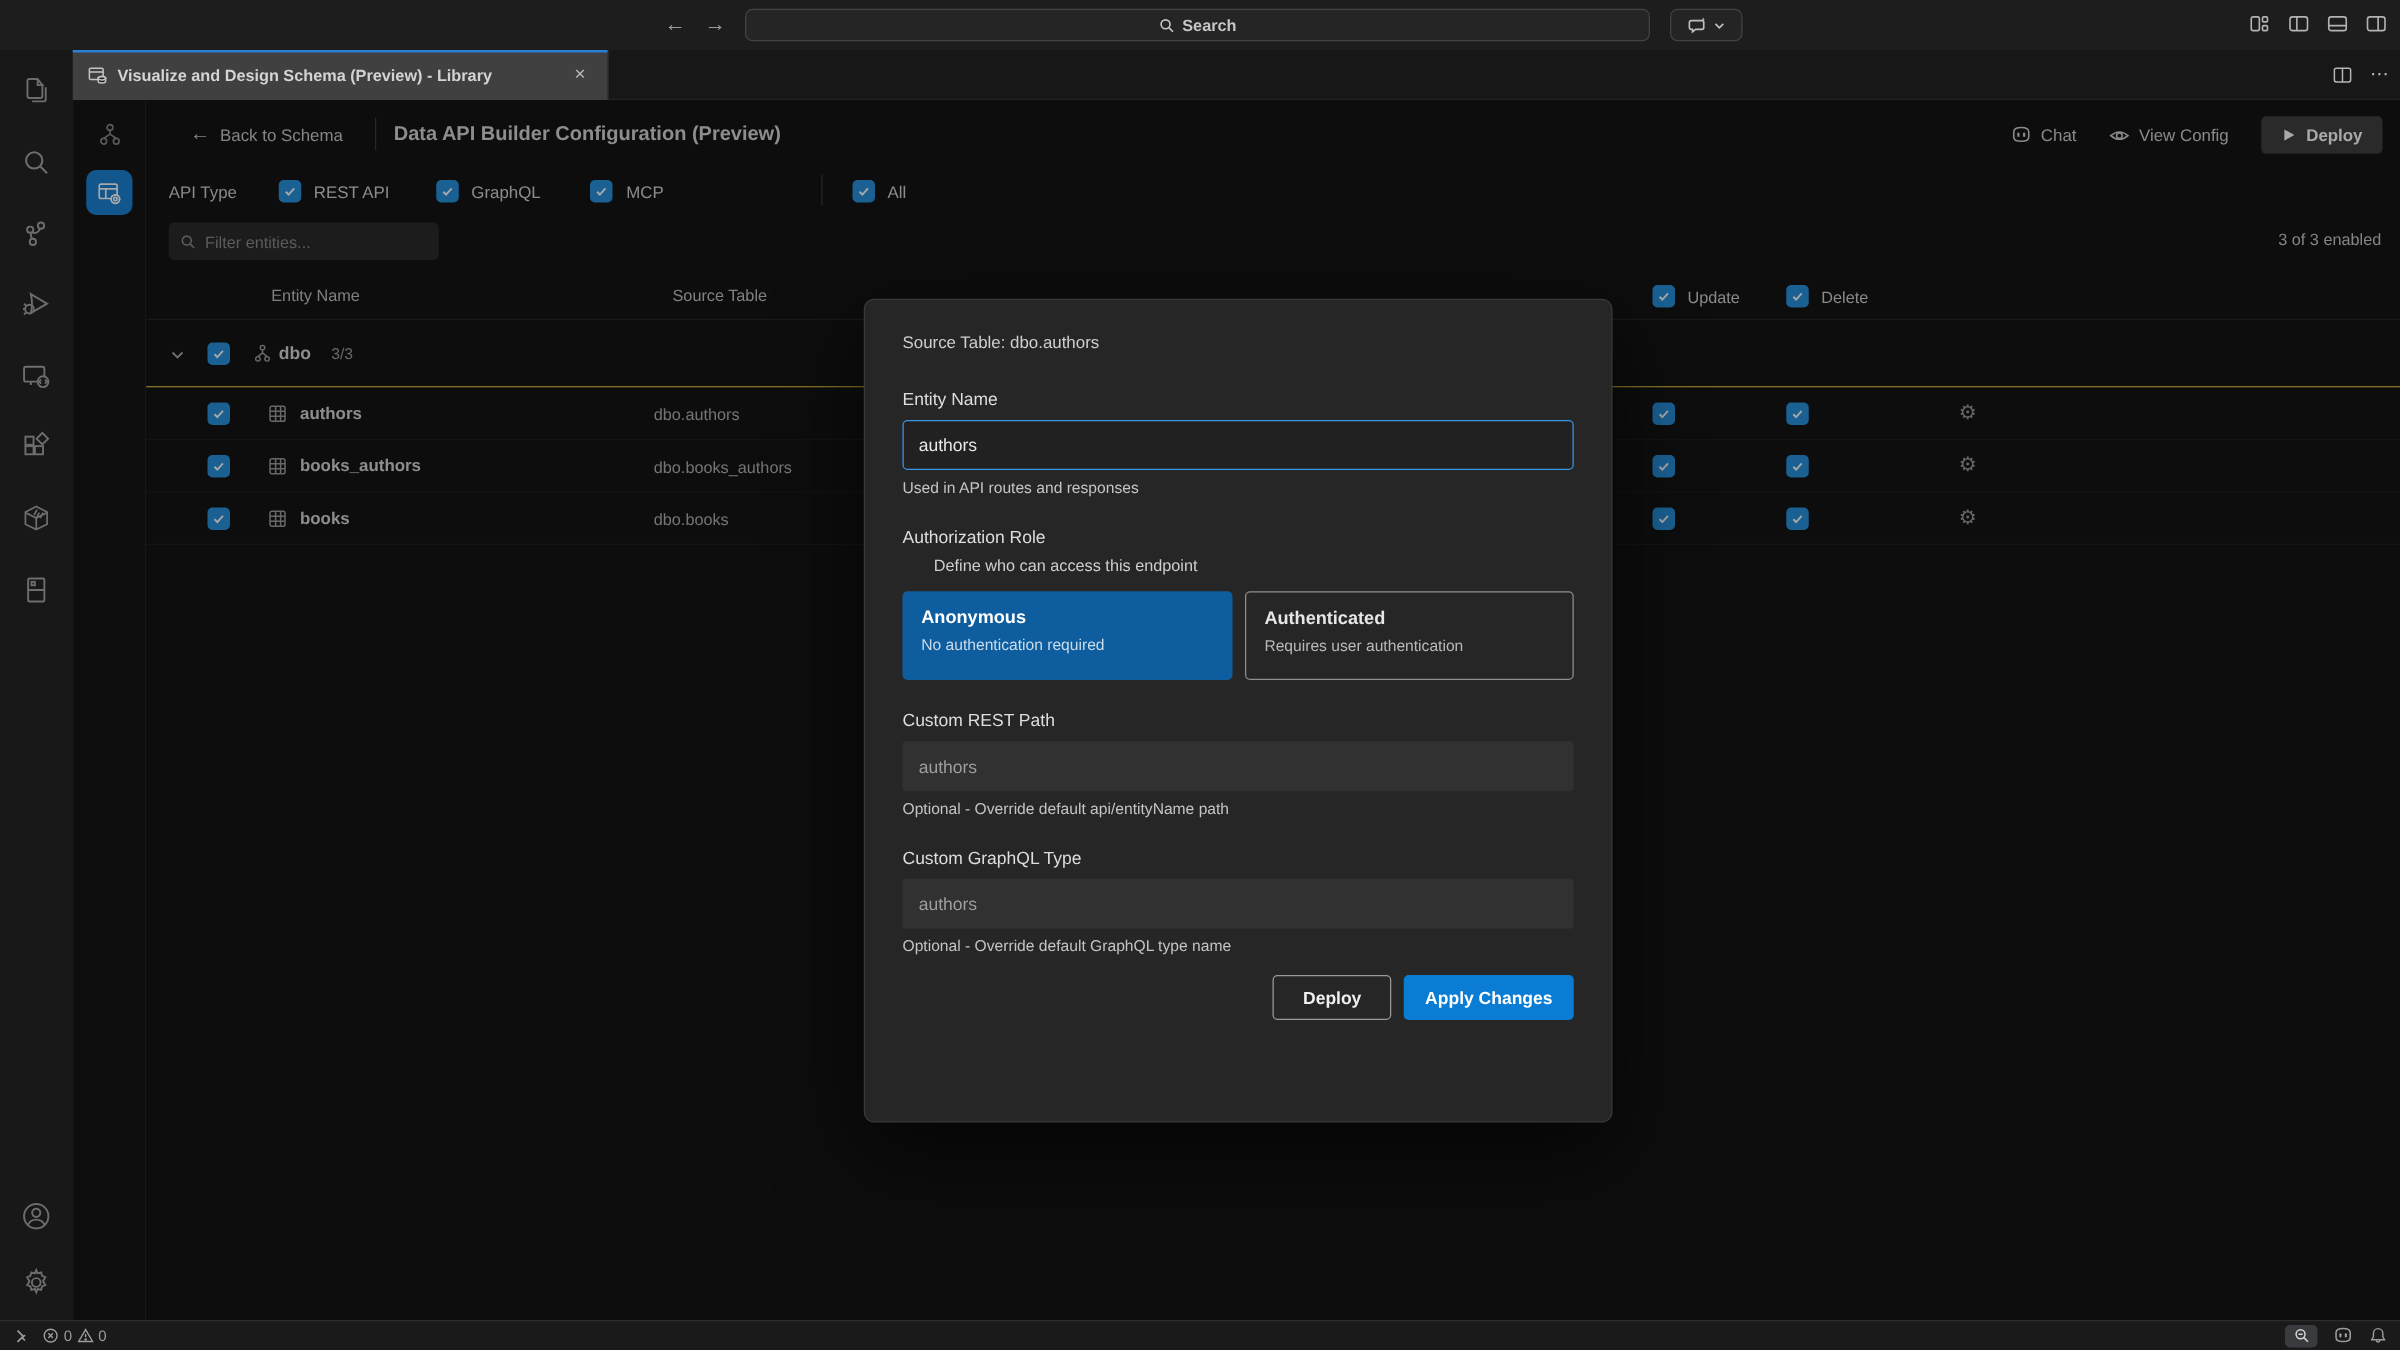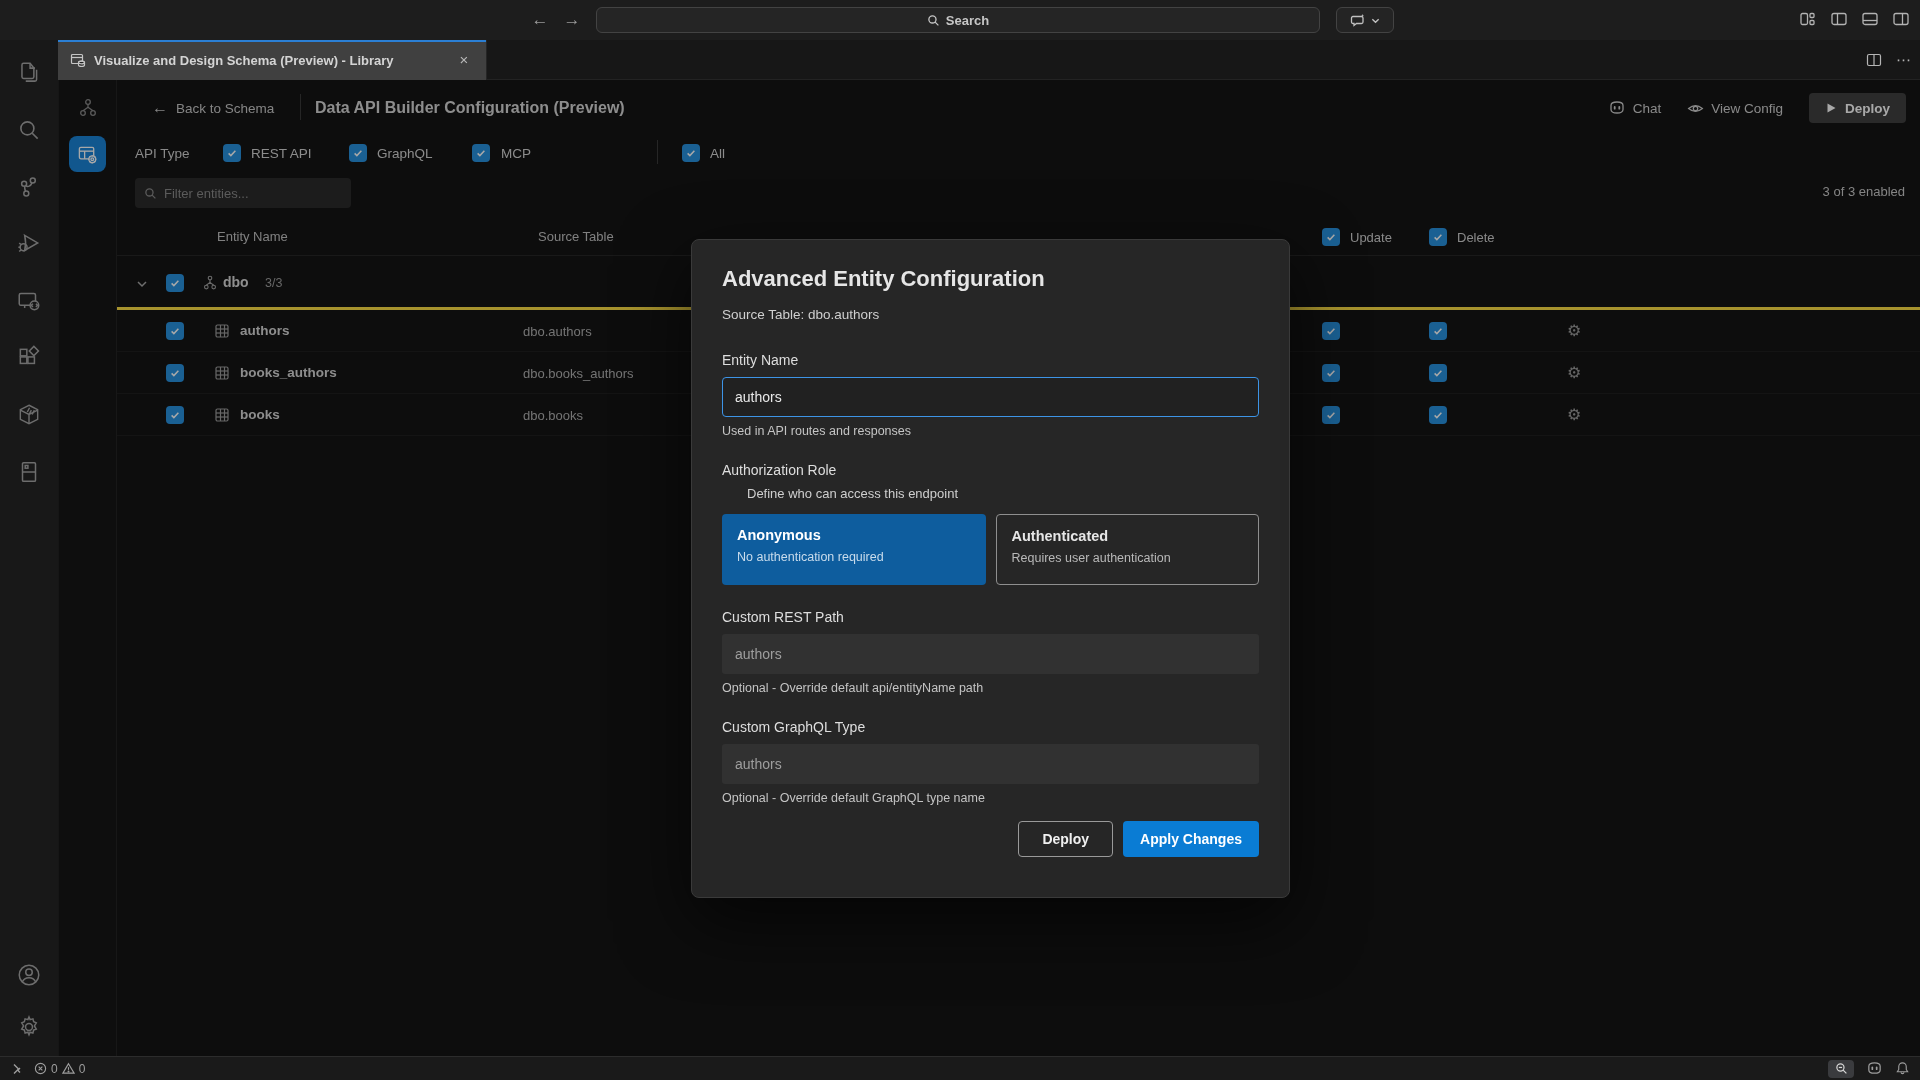--- a/index.html
+++ b/index.html
@@ -54,21 +54,21 @@
   .filter-input-wrap { position:absolute; left:18px; top:8px; width:216px; height:30px; background:#2b2b2b; border-radius:4px; display:flex; align-items:center; gap:7px; padding:0 9px; color:#8a8a8a; }
   .filter-input-wrap input { flex:1; background:transparent; border:none; outline:none; color:#84cc16; font-size:13px; font-family:inherit; width:100px; }
   .filter-input-wrap input::placeholder { color:#8a8a8a; }
   .enabled-summary { position:absolute; right:15px; top:14px; color:#c9c9c9; font-size:13px; }
 
   .etable { position:relative; margin-top:2px; }
   .t-header { position:relative; height:38px; border-bottom:1px solid #262626; color:#c3c3c3; font-size:13px; }
   .t-header .col-entity { position:absolute; left:100px; top:11px; }
   .t-header .col-source { position:absolute; left:421px; top:11px; }
   .hcheck { position:absolute; top:10px; display:flex; align-items:center; gap:10px; color:#d0d0d0; font-size:13px; }
-  .grow { position:relative; height:54px; border-bottom:3px solid #fde047; }
+  .grow { position:relative; height:54px; border-bottom:1px solid #fde047; }
   .grow .chev { position:absolute; left:18px; top:21px; color:#a8a8a8; }
   .grow .cb { position:absolute; left:49px; top:18px; }
   .grow .gicon { position:absolute; left:84px; top:18px; color:#a0a0a0; }
   .grow .gname { position:absolute; left:106px; top:18px; color:#d8d8d8; font-weight:bold; font-size:14px; }
   .grow .gcount { position:absolute; left:148px; top:20px; color:#9e9e9e; font-size:12.5px; }
   .erow { position:relative; height:42px; border-bottom:1px solid #1f1f1f; background:#151515; }
   .erow .cb { position:absolute; left:49px; top:12px; }
   .erow .ticon { position:absolute; left:97px; top:13px; color:#9d9d9d; }
   .erow .ename { position:absolute; left:123px; top:13px; color:#d6d6d6; font-weight:bold; font-size:13.5px; }
   .erow .esrc { position:absolute; left:406px; top:14px; color:#b0b0b0; font-size:13px; }
@@ -478,21 +478,20 @@
             </svg>
           </span>
         <span class="gear">⚙</span>
       </div>
     </div>
   </div>
 
   <div class="scrim"></div>
 
   <div class="modal">
-    <div class="m-title">Advanced Entity Configuration</div>
     <div class="m-source">Source Table: dbo.authors</div>
 
     <div class="m-label">Entity Name</div>
     <input class="m-input-focus" type="text" value="authors" style="">
     <div class="m-helper">Used in API routes and responses</div>
 
     <div class="m-label" style="margin-bottom:8px;">Authorization Role</div>
     <div class="m-sub">Define who can access this endpoint</div>
     <div class="role-grid">
       <div class="role-card selected">

